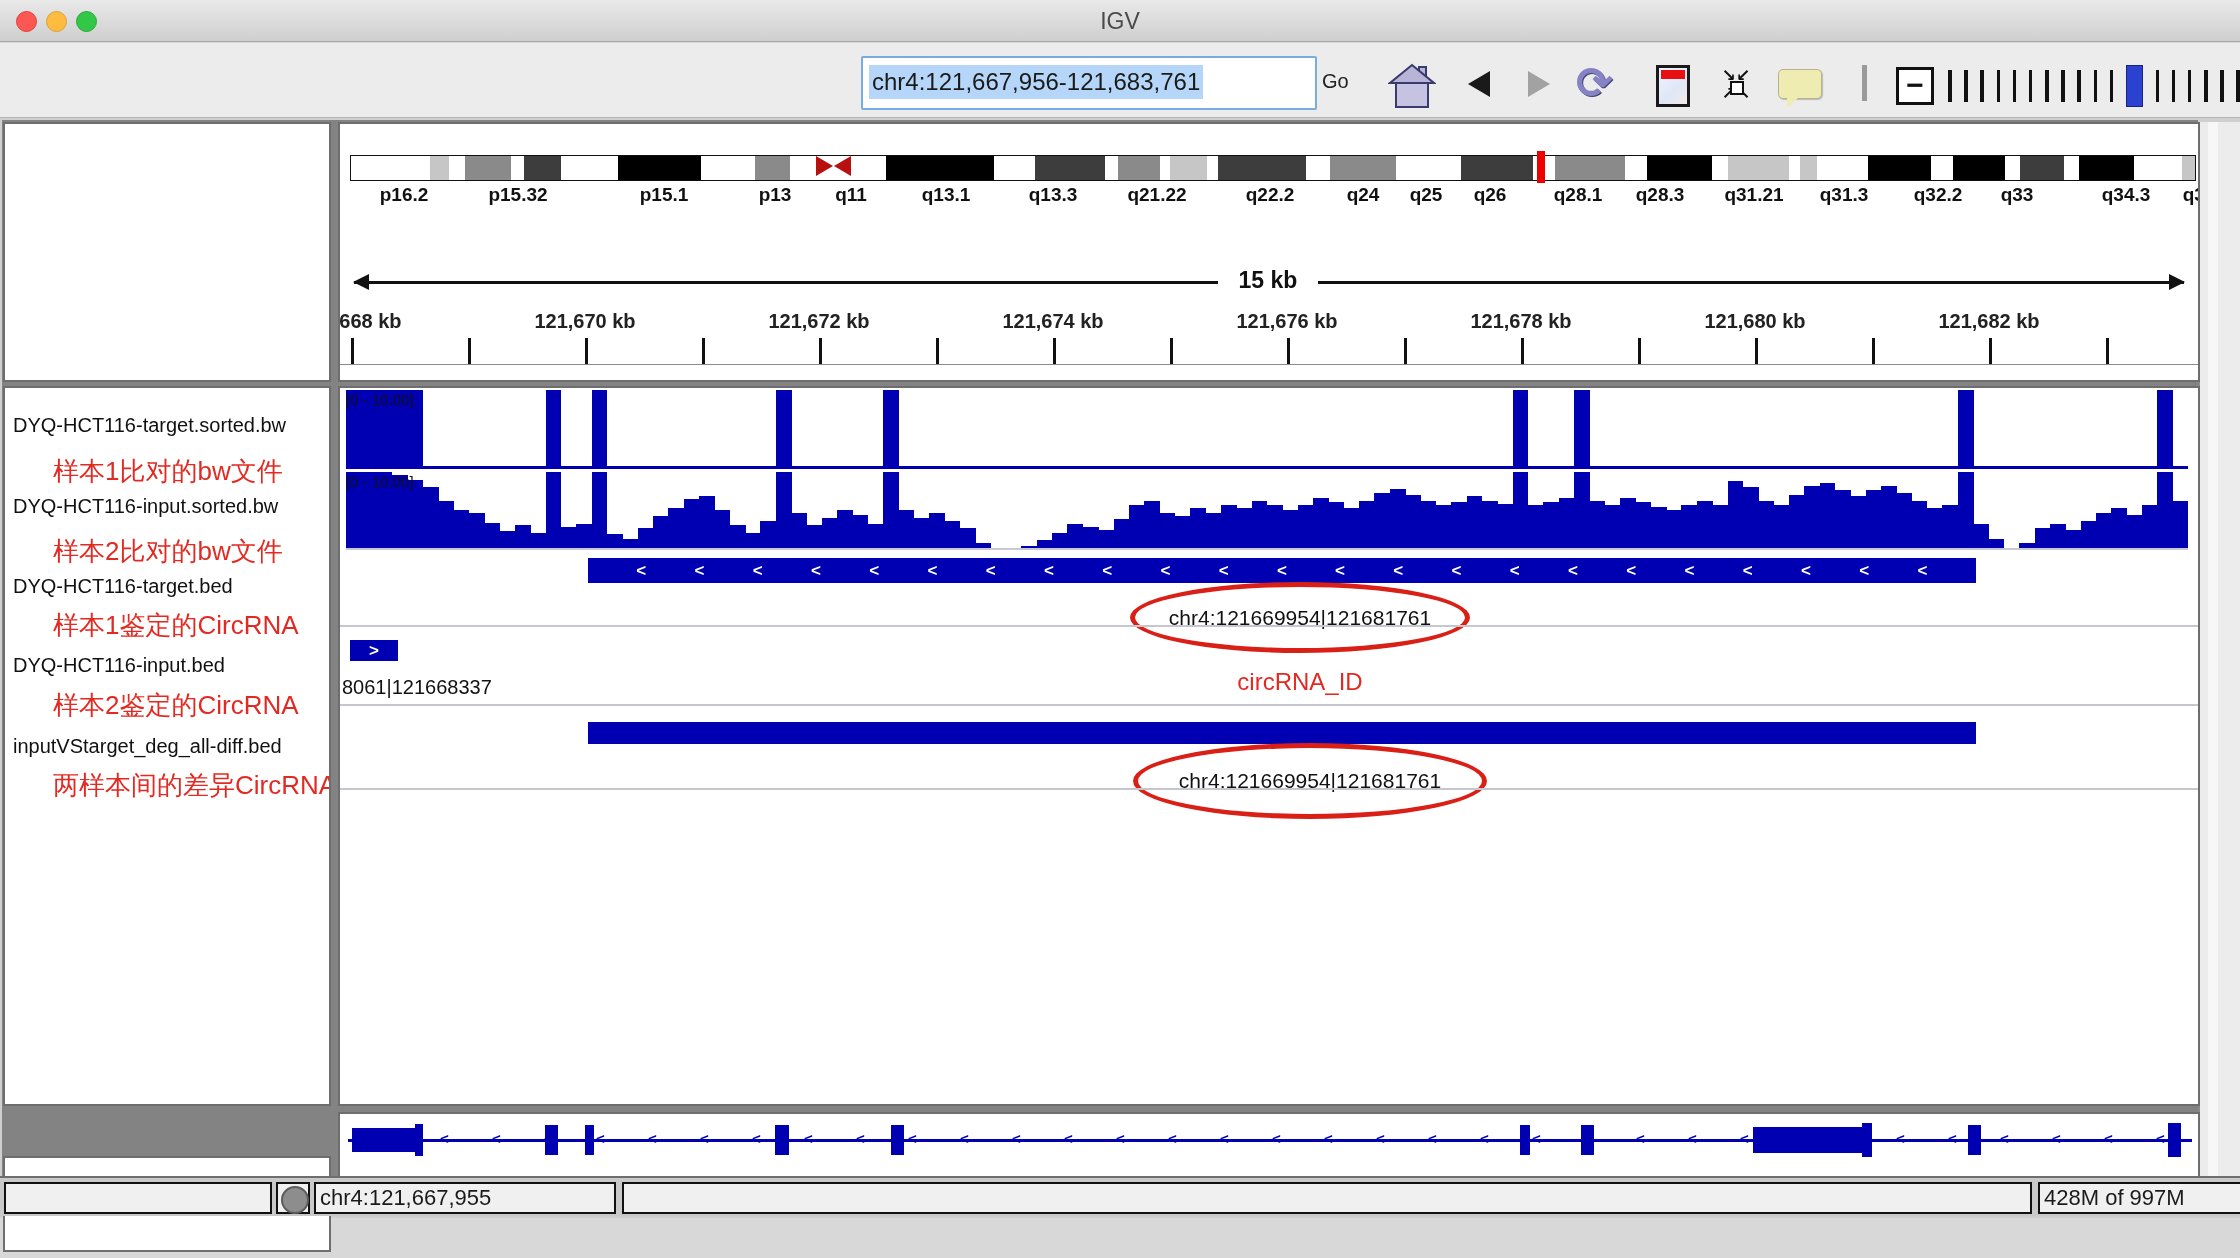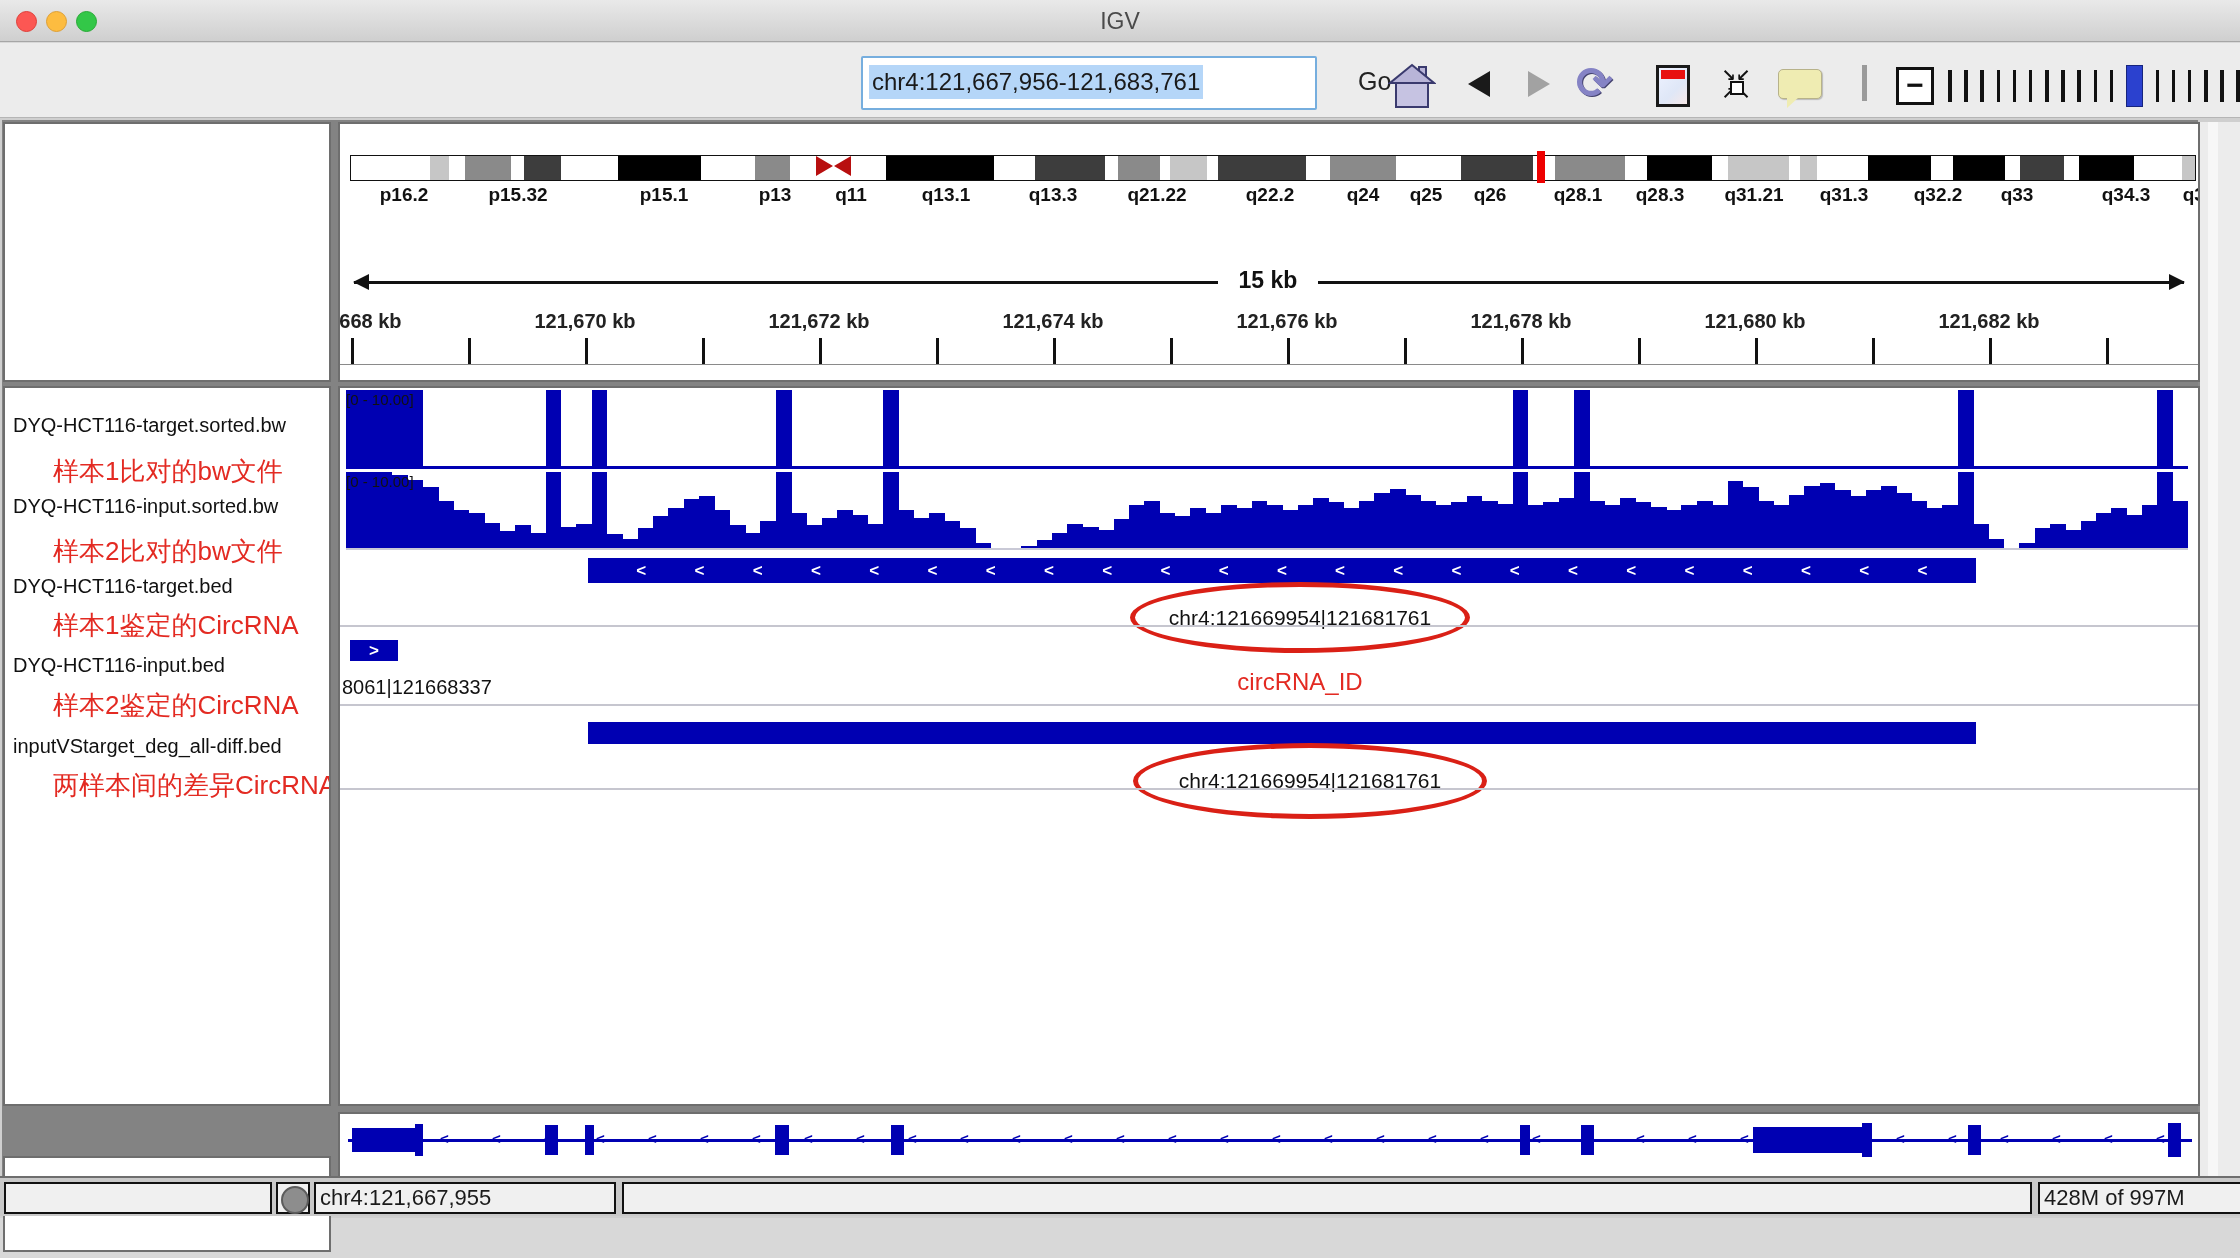--- a/index.html
+++ b/index.html
@@ -20,21 +20,21 @@
           border-radius:8px;box-shadow:0 1px 1px rgba(0,0,0,.15);}
   .select .val{position:absolute;left:16px;top:0;line-height:42px;font-size:23px;color:#111;}
   .stepper{position:absolute;right:0;top:0;width:36px;height:42px;border-radius:0 7px 7px 0;
            background:linear-gradient(#79b9f9,#2f7be8 45%,#1a60d8);}
   .stepper .up,.stepper .dn{position:absolute;left:50%;width:0;height:0;transform:translateX(-50%);}
   .stepper .up{top:8px;border-left:8px solid transparent;border-right:8px solid transparent;border-bottom:9px solid #fff;}
   .stepper .dn{bottom:8px;border-left:8px solid transparent;border-right:8px solid transparent;border-top:9px solid #fff;}
   #locus-box{position:absolute;left:861px;top:13px;width:452px;height:50px;background:#fff;
              border:2px solid #76aede;border-radius:2px;}
   #locus-box .sel{position:absolute;left:6px;top:7px;background:#b5d6f8;font-size:24px;line-height:34px;padding:0 3px;}
-  #go-button{position:absolute;left:1322px;top:13px;height:50px;line-height:50px;font-size:25px;color:#222;margin-left:36px;}
+  #go-button{position:absolute;left:1322px;top:13px;height:50px;line-height:50px;font-size:20px;color:#222;}
   .tbicon{position:absolute;top:22px;}
   #back-icon{left:1468px;top:28px;width:0;height:0;border-top:13px solid transparent;border-bottom:13px solid transparent;border-right:22px solid #1a1a1a;}
   #fwd-icon{left:1528px;top:28px;width:0;height:0;border-top:13px solid transparent;border-bottom:13px solid transparent;border-left:22px solid #a2a2a2;}
   #refresh-icon{left:1576px;top:14px;font-size:44px;color:#8583c5;font-weight:bold;text-shadow:1px 1px 0 #44426e;}
   #region-icon{left:1656px;top:22px;width:34px;height:42px;background:linear-gradient(135deg,#eef2ff,#dfe7f7 60%,#f6e8e8);border:3px solid #1a1a1a;}
   #region-icon .red{position:absolute;left:2px;right:2px;top:2px;height:9px;background:#e81010;}
   #fit-icon{left:1716px;top:24px;width:40px;height:40px;font-size:17px;line-height:18px;text-align:center;font-weight:bold;color:#111;}
   #fit-icon .sq{position:absolute;left:14px;top:14px;width:10px;height:10px;border:2.5px solid #111;background:#fff;}
   #bubble-icon{left:1778px;top:26px;width:44px;height:30px;background:#efecb2;border:1px solid #b7b28a;border-radius:5px;box-shadow:1px 1px 1px #bbb;}
   #bubble-icon .tail{position:absolute;left:8px;bottom:-10px;width:0;height:0;border-top:11px solid #efecb2;border-right:12px solid transparent;}

